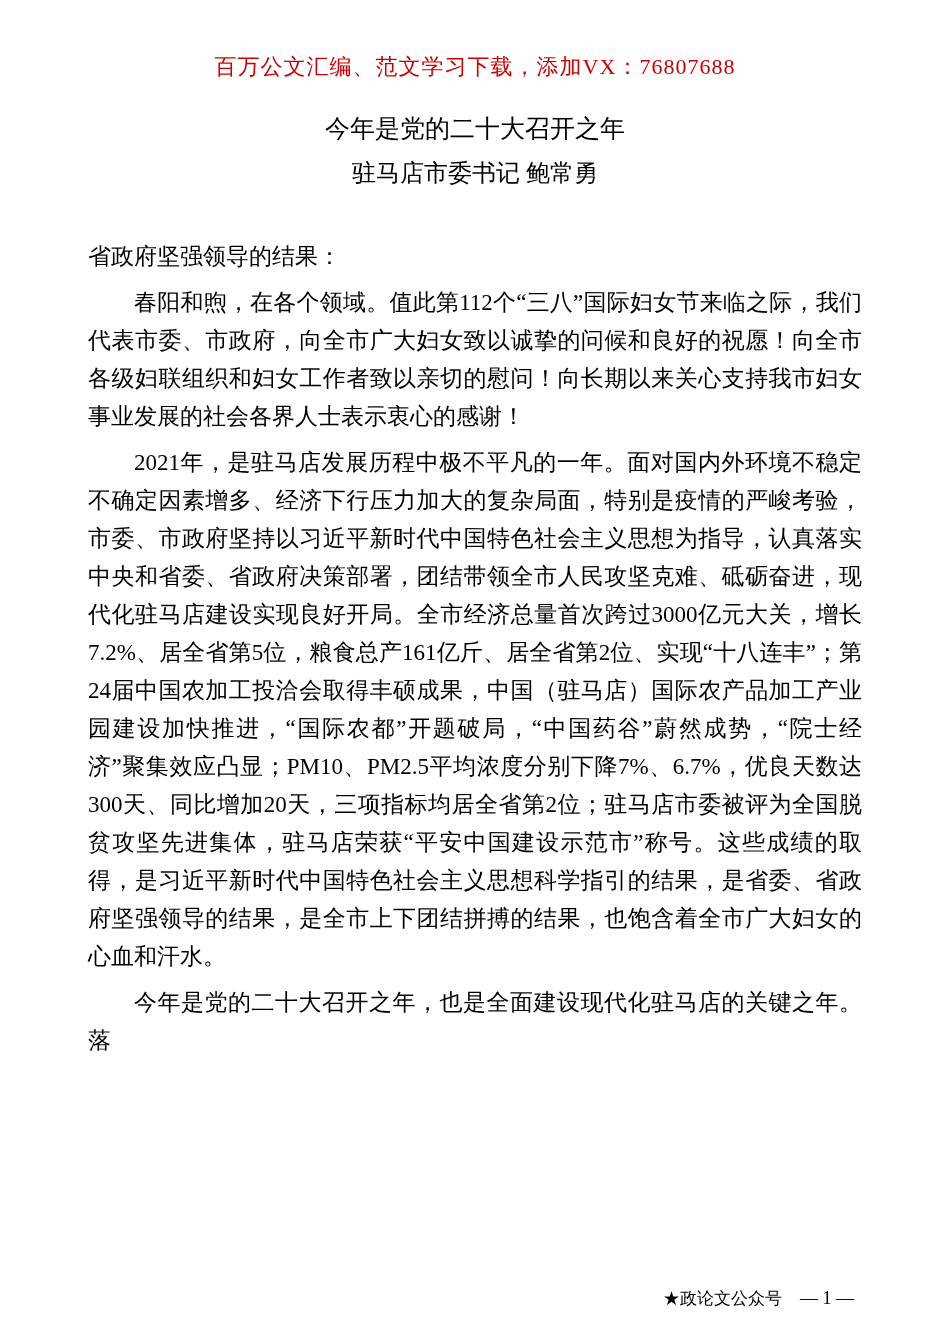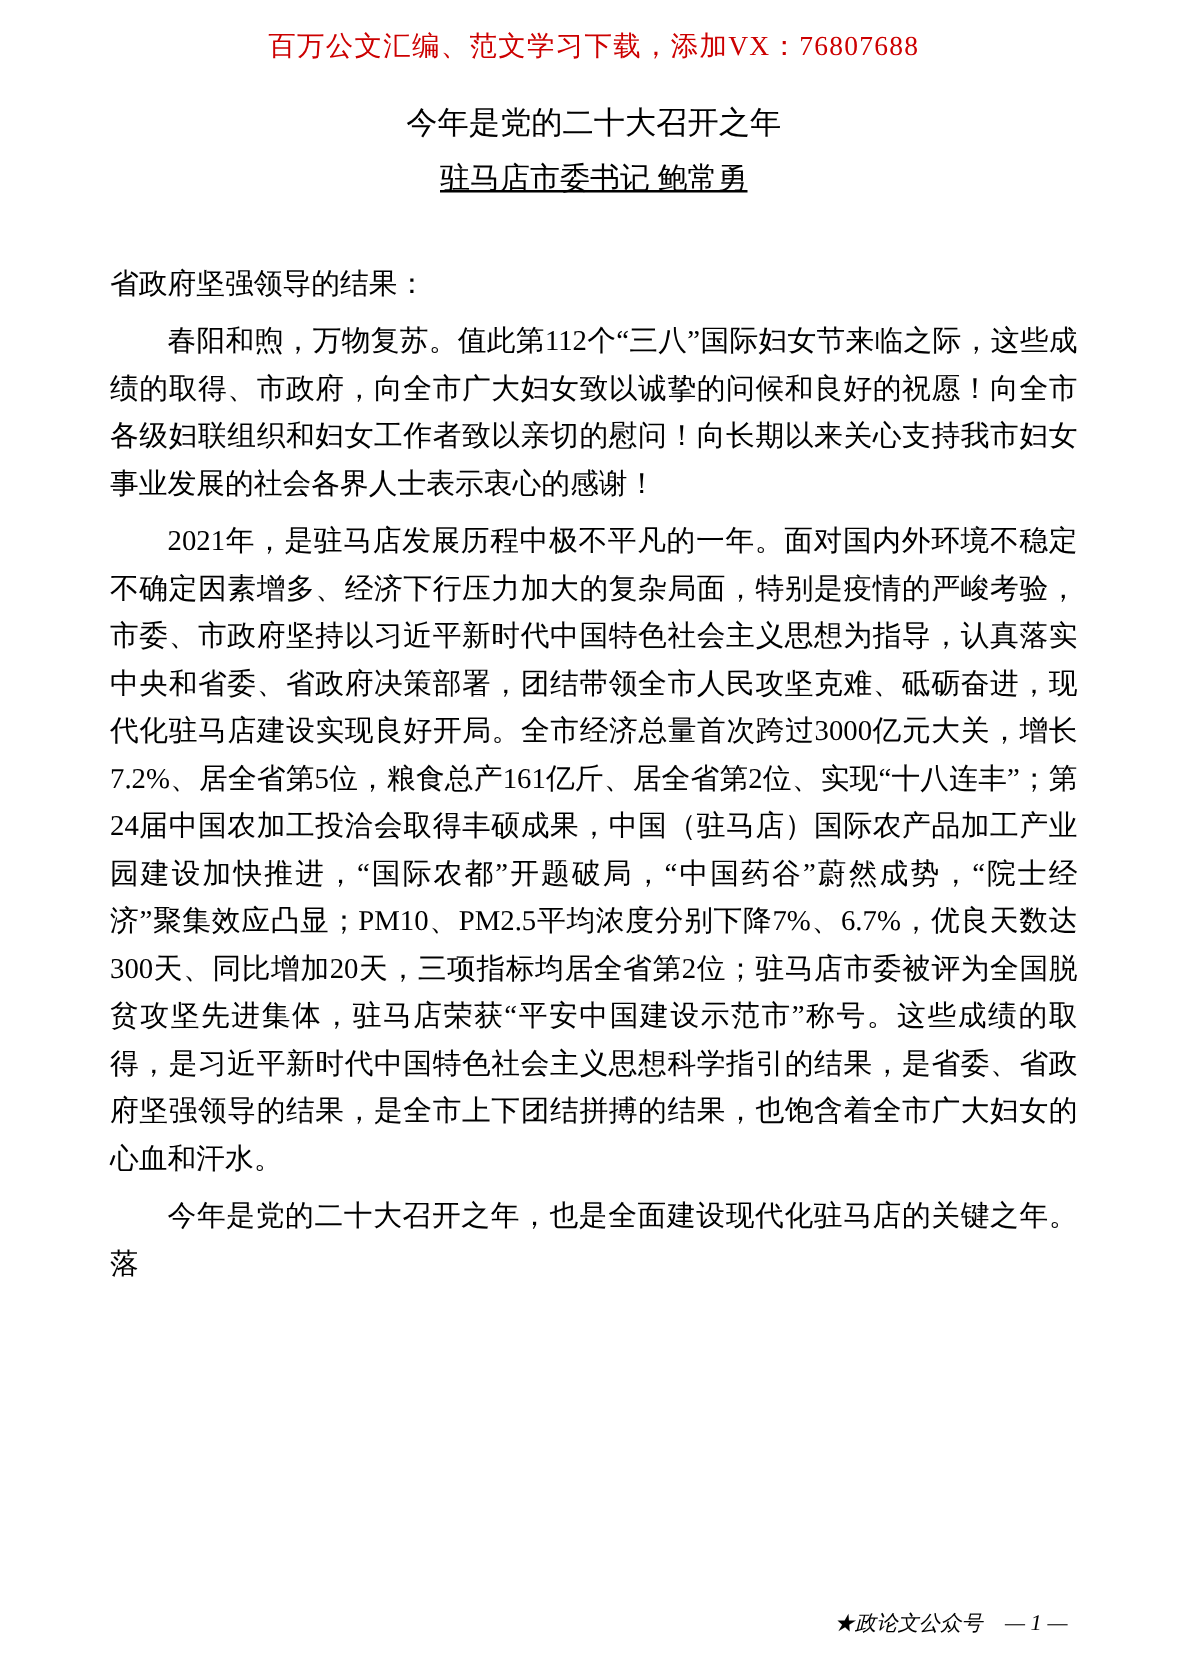--- a/index.html
+++ b/index.html
@@ -7,42 +7,41 @@
     background: #ffffff;
     font-family: "Liberation Serif", "DejaVu Serif", serif;
   }
   .page {
     position: relative;
     width: 950px;
     height: 1344px;
     margin: 0 auto;
     background: #ffffff;
     color: #000000;
-    padding: 22px 88px 60px 88px;
+    padding: 52px 88px 60px 88px;
     overflow: hidden;
   }
   .notice {
     text-align: center;
     font-size: 22px;
     letter-spacing: 1px;
     margin-bottom: 28px;
   }
   .title-block {
     text-align: center;
     margin-bottom: 46px;
   }
   .title-main {
     font-size: 25px;
     line-height: 38px;
   }
   .title-author {
     font-size: 24px;
     line-height: 38px;
     margin-top: 6px;
-    text-decoration: underline;
   }
   .title-date {
     font-size: 24px;
     line-height: 38px;
     margin-top: 10px;
   }
   .doc-body {
     font-size: 23px;
     line-height: 38px;
     text-align: justify;
@@ -57,42 +56,41 @@
     margin-top: 8px;
     margin-bottom: 8px;
   }
   .footer {
     position: absolute;
     right: 96px;
     bottom: 34px;
     font-size: 17px;
     color: #000000;
     white-space: nowrap;
-    font-style: italic;
   }
   .footer .page-num {
     margin-left: 18px;
     font-size: 18px;
   }
 </style>
 </head>
 <body>
 
 <div class="page">
 
   <div class="notice" style="color:#cc0000;">百万公文汇编、范文学习下载，添加VX：76807688</div>
 
   <div class="title-block">
     <div class="title-main">今年是党的二十大召开之年</div>
     <div class="title-author">驻马店市委书记 鲍常勇</div>
   </div>
 
   <div class="doc-body">
     <p class="salutation">省政府坚强领导的结果：</p>
-    <p class="para">春阳和煦，万物复苏。值此第112个“三八”国际妇女节来临之际，这些成绩的取得、市政府，向全市广大妇女致以诚挚的问候和良好的祝愿！向全市各级妇联组织和妇女工作者致以亲切的慰问！向长期以来关心支持我市妇女事业发展的社会各界人士表示衷心的感谢！</p>
+    <p class="para">春阳和煦，在各个领域。值此第112个“三八”国际妇女节来临之际，我们代表市委、市政府，向全市广大妇女致以诚挚的问候和良好的祝愿！向全市各级妇联组织和妇女工作者致以亲切的慰问！向长期以来关心支持我市妇女事业发展的社会各界人士表示衷心的感谢！</p>
     <p class="para">2021年，是驻马店发展历程中极不平凡的一年。面对国内外环境不稳定不确定因素增多、经济下行压力加大的复杂局面，特别是疫情的严峻考验，市委、市政府坚持以习近平新时代中国特色社会主义思想为指导，认真落实中央和省委、省政府决策部署，团结带领全市人民攻坚克难、砥砺奋进，现代化驻马店建设实现良好开局。全市经济总量首次跨过3000亿元大关，增长7.2%、居全省第5位，粮食总产161亿斤、居全省第2位、实现“十八连丰”；第24届中国农加工投洽会取得丰硕成果，中国（驻马店）国际农产品加工产业园建设加快推进，“国际农都”开题破局，“中国药谷”蔚然成势，“院士经济”聚集效应凸显；PM10、PM2.5平均浓度分别下降7%、6.7%，优良天数达300天、同比增加20天，三项指标均居全省第2位；驻马店市委被评为全国脱贫攻坚先进集体，驻马店荣获“平安中国建设示范市”称号。这些成绩的取得，是习近平新时代中国特色社会主义思想科学指引的结果，是省委、省政府坚强领导的结果，是全市上下团结拼搏的结果，也饱含着全市广大妇女的心血和汗水。</p>
     <p class="para">今年是党的二十大召开之年，也是全面建设现代化驻马店的关键之年。落</p>
   </div>
 
   <div class="footer">
     <span>★政论文公众号</span><span class="page-num">—  1  —</span>
   </div>
 
 </div>
 

